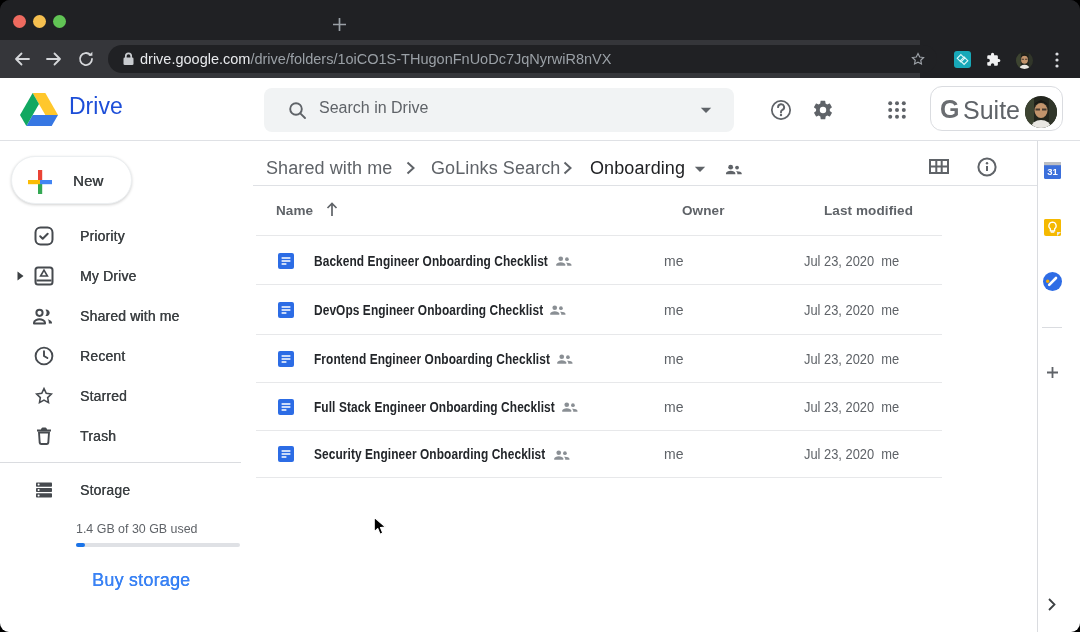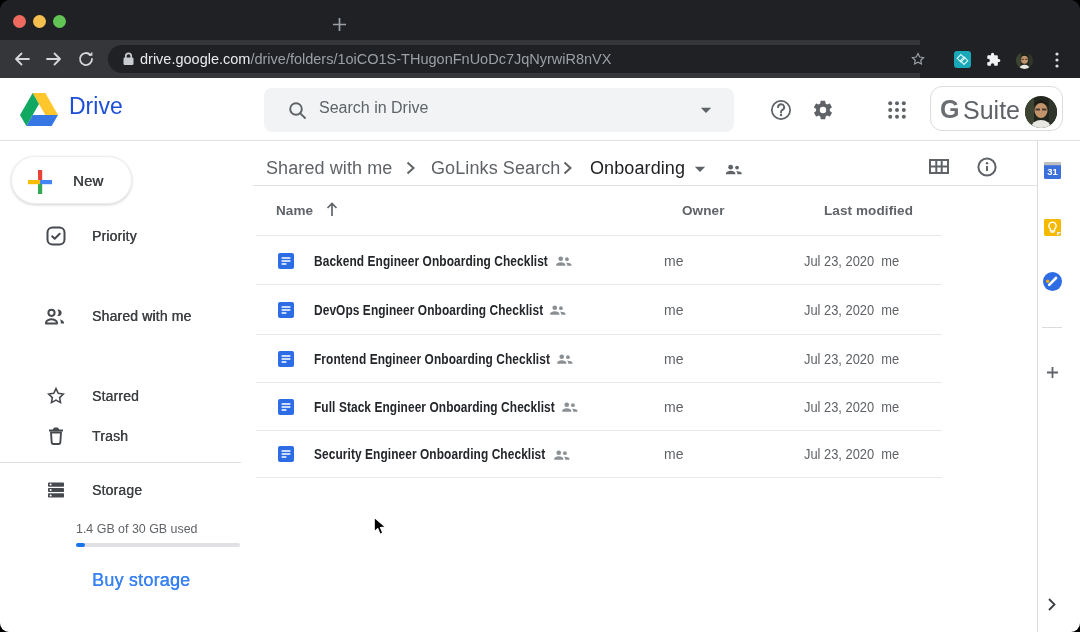--- a/index.html
+++ b/index.html
@@ -19,21 +19,21 @@
 .appbar { position:absolute; left:0; top:78px; width:1080px; height:63px; background:#fff; border-bottom:1px solid #dfe1e5; }
 .drivename { position:absolute; left:69px; top:15px; font-size:23px; color:#1d4ed8; }
 .searchbar { position:absolute; left:258px; top:10px; width:470px; height:44px; background:#f1f3f4; border-radius:8px;margin-left:6px; }
 .searchtext { position:absolute; left:55px; top:11px; font-size:16px; color:#5f6368; }
 .gsuite { position:absolute; left:930px; top:8px; width:133px; height:45px; border:1px solid #dadce0; border-radius:12px; background:#fff; }
 .gsg { position:absolute; left:9px; top:8px; font-size:25px; font-weight:bold; color:#6a6d71; }
 .gss { position:absolute; left:32px; top:9px; font-size:25px; color:#5f6368; }
 
 .newbtn { position:absolute; left:11px; top:156px; width:121px; height:48px; background:#fff; border:1px solid #eceff1; border-radius:24px; box-shadow:0 1px 3px rgba(0,0,0,0.18); }
 .newtext { position:absolute; left:61px; top:15px; font-size:15px; color:#3c4043; letter-spacing:.1px; text-shadow:0.3px 0 0 #3c4043; }
-.navitem { position:absolute; left:16px; width:240px; height:40px; }
+.navitem { position:absolute; left:4px; width:240px; height:40px; }
 .navlabel { position:absolute; left:76px; top:50%; transform:translateY(-50%); font-size:14px; color:#3c4043; letter-spacing:.15px; text-shadow:0.3px 0 0 #3c4043; }
 .navicon { position:absolute; left:30px; top:50%; transform:translateY(-50%); width:20px; height:20px; }
 .sidediv { position:absolute; left:0; top:462px; width:241px; height:1px; background:#dadce0; }
 .storText { position:absolute; left:76px; top:521px; font-size:13.5px; color:#5f6368; transform:scaleX(0.92); transform-origin:left center; }
 .storbar { position:absolute; left:76px; top:543px; width:164px; height:4px; border-radius:2px; background:#dfe1e5; }
 .storbar span { position:absolute; left:0; top:0; width:9px; height:4px; border-radius:2px; background:#1a73e8; }
 .buystor { position:absolute; left:92px; top:570px; font-size:18px; color:#3b82f6; letter-spacing:.2px; text-shadow:0.3px 0 0 #1a73e8; }
 
 .rightdiv { position:absolute; left:1037px; top:141px; width:1px; height:491px; background:#dadce0; }
 .crumbrow { position:absolute; left:0; top:141px; width:1037px; height:45px; }
@@ -189,28 +189,46 @@
     </svg>
     <div class="newtext">New</div>
   </div>
   <div class="navitem" style="top:216px;">
     <svg class="navicon" viewBox="0 0 20 20">
         <rect x="1.5" y="1.5" width="17" height="17" rx="5" fill="none" stroke="#464a4f" stroke-width="2"></rect>
         <path d="M6.2 10.2l2.5 2.5 5-5" fill="none" stroke="#464a4f" stroke-width="2" stroke-linecap="round" stroke-linejoin="round"></path>
       </svg>
     <div class="navlabel">Priority</div>
   </div>
+  <div class="navitem" style="top:256px;">
+    <svg class="abs" style="left:13px; top:15px;" width="7" height="10" viewBox="0 0 7 10">
+        <path d="M0.5 0.5l6 4.5-6 4.5z" fill="#3c4043"></path>
+      </svg>
+    <svg class="navicon" viewBox="0 0 20 20">
+        <rect x="1.5" y="1.5" width="17" height="17" rx="2.5" fill="none" stroke="#464a4f" stroke-width="2"></rect>
+        <path d="M2.5 14.5h15" stroke="#464a4f" stroke-width="2"></path>
+        <path d="M10 4.2l3.4 5.8H6.6z" fill="none" stroke="#464a4f" stroke-width="1.6"></path>
+      </svg>
+    <div class="navlabel">My Drive</div>
+  </div>
   <div class="navitem" style="top:296px;">
     <svg class="abs" style="left:28px; top:50%; margin-top:-8.5px;" width="22" height="17" viewBox="0 0 22 17">
       <circle cx="7.5" cy="4.8" r="3.1" fill="none" stroke="#464a4f" stroke-width="2"></circle>
       <path d="M2 15.4v-.7c0-2.3 3.6-3.5 5.5-3.5s5.5 1.2 5.5 3.5v.7z" fill="none" stroke="#464a4f" stroke-width="2" stroke-linejoin="round"></path>
       <path d="M13.4 1.8 A3.2 3.2 0 1 1 13.4 7.8 A4.2 4.2 0 0 0 13.4 1.8 Z" fill="#464a4f"></path>
       <path d="M15.7 11.2c2.7.8 4.3 2 4.3 3.6v.6h-3.2v-1.3c0-1.1-.4-2.1-1.1-2.9z" fill="#464a4f"></path>
     </svg>
     <div class="navlabel">Shared with me</div>
+  </div>
+  <div class="navitem" style="top:336px;">
+    <svg class="navicon" viewBox="0 0 20 20">
+        <circle cx="10" cy="10" r="8.4" fill="none" stroke="#464a4f" stroke-width="1.9"></circle>
+        <path d="M10 5.2V10l3.4 2" fill="none" stroke="#464a4f" stroke-width="1.9" stroke-linecap="round"></path>
+      </svg>
+    <div class="navlabel">Recent</div>
   </div>
   <div class="navitem" style="top:376px;">
     <svg class="navicon" viewBox="0 0 24 24">
         <path fill="none" stroke="#464a4f" stroke-width="1.9" d="M12 3.2l2.7 5.5 6.1.9-4.4 4.3 1 6-5.4-2.9-5.4 2.9 1-6-4.4-4.3 6.1-.9z"></path>
       </svg>
     <div class="navlabel">Starred</div>
   </div>
   <div class="navitem" style="top:416px;text-align:right;">
     <svg class="navicon" viewBox="0 0 20 20">
         <path d="M5 6.5h10l-.7 10.2a1.6 1.6 0 0 1-1.6 1.3H7.3a1.6 1.6 0 0 1-1.6-1.3z" fill="none" stroke="#464a4f" stroke-width="1.9"></path>

